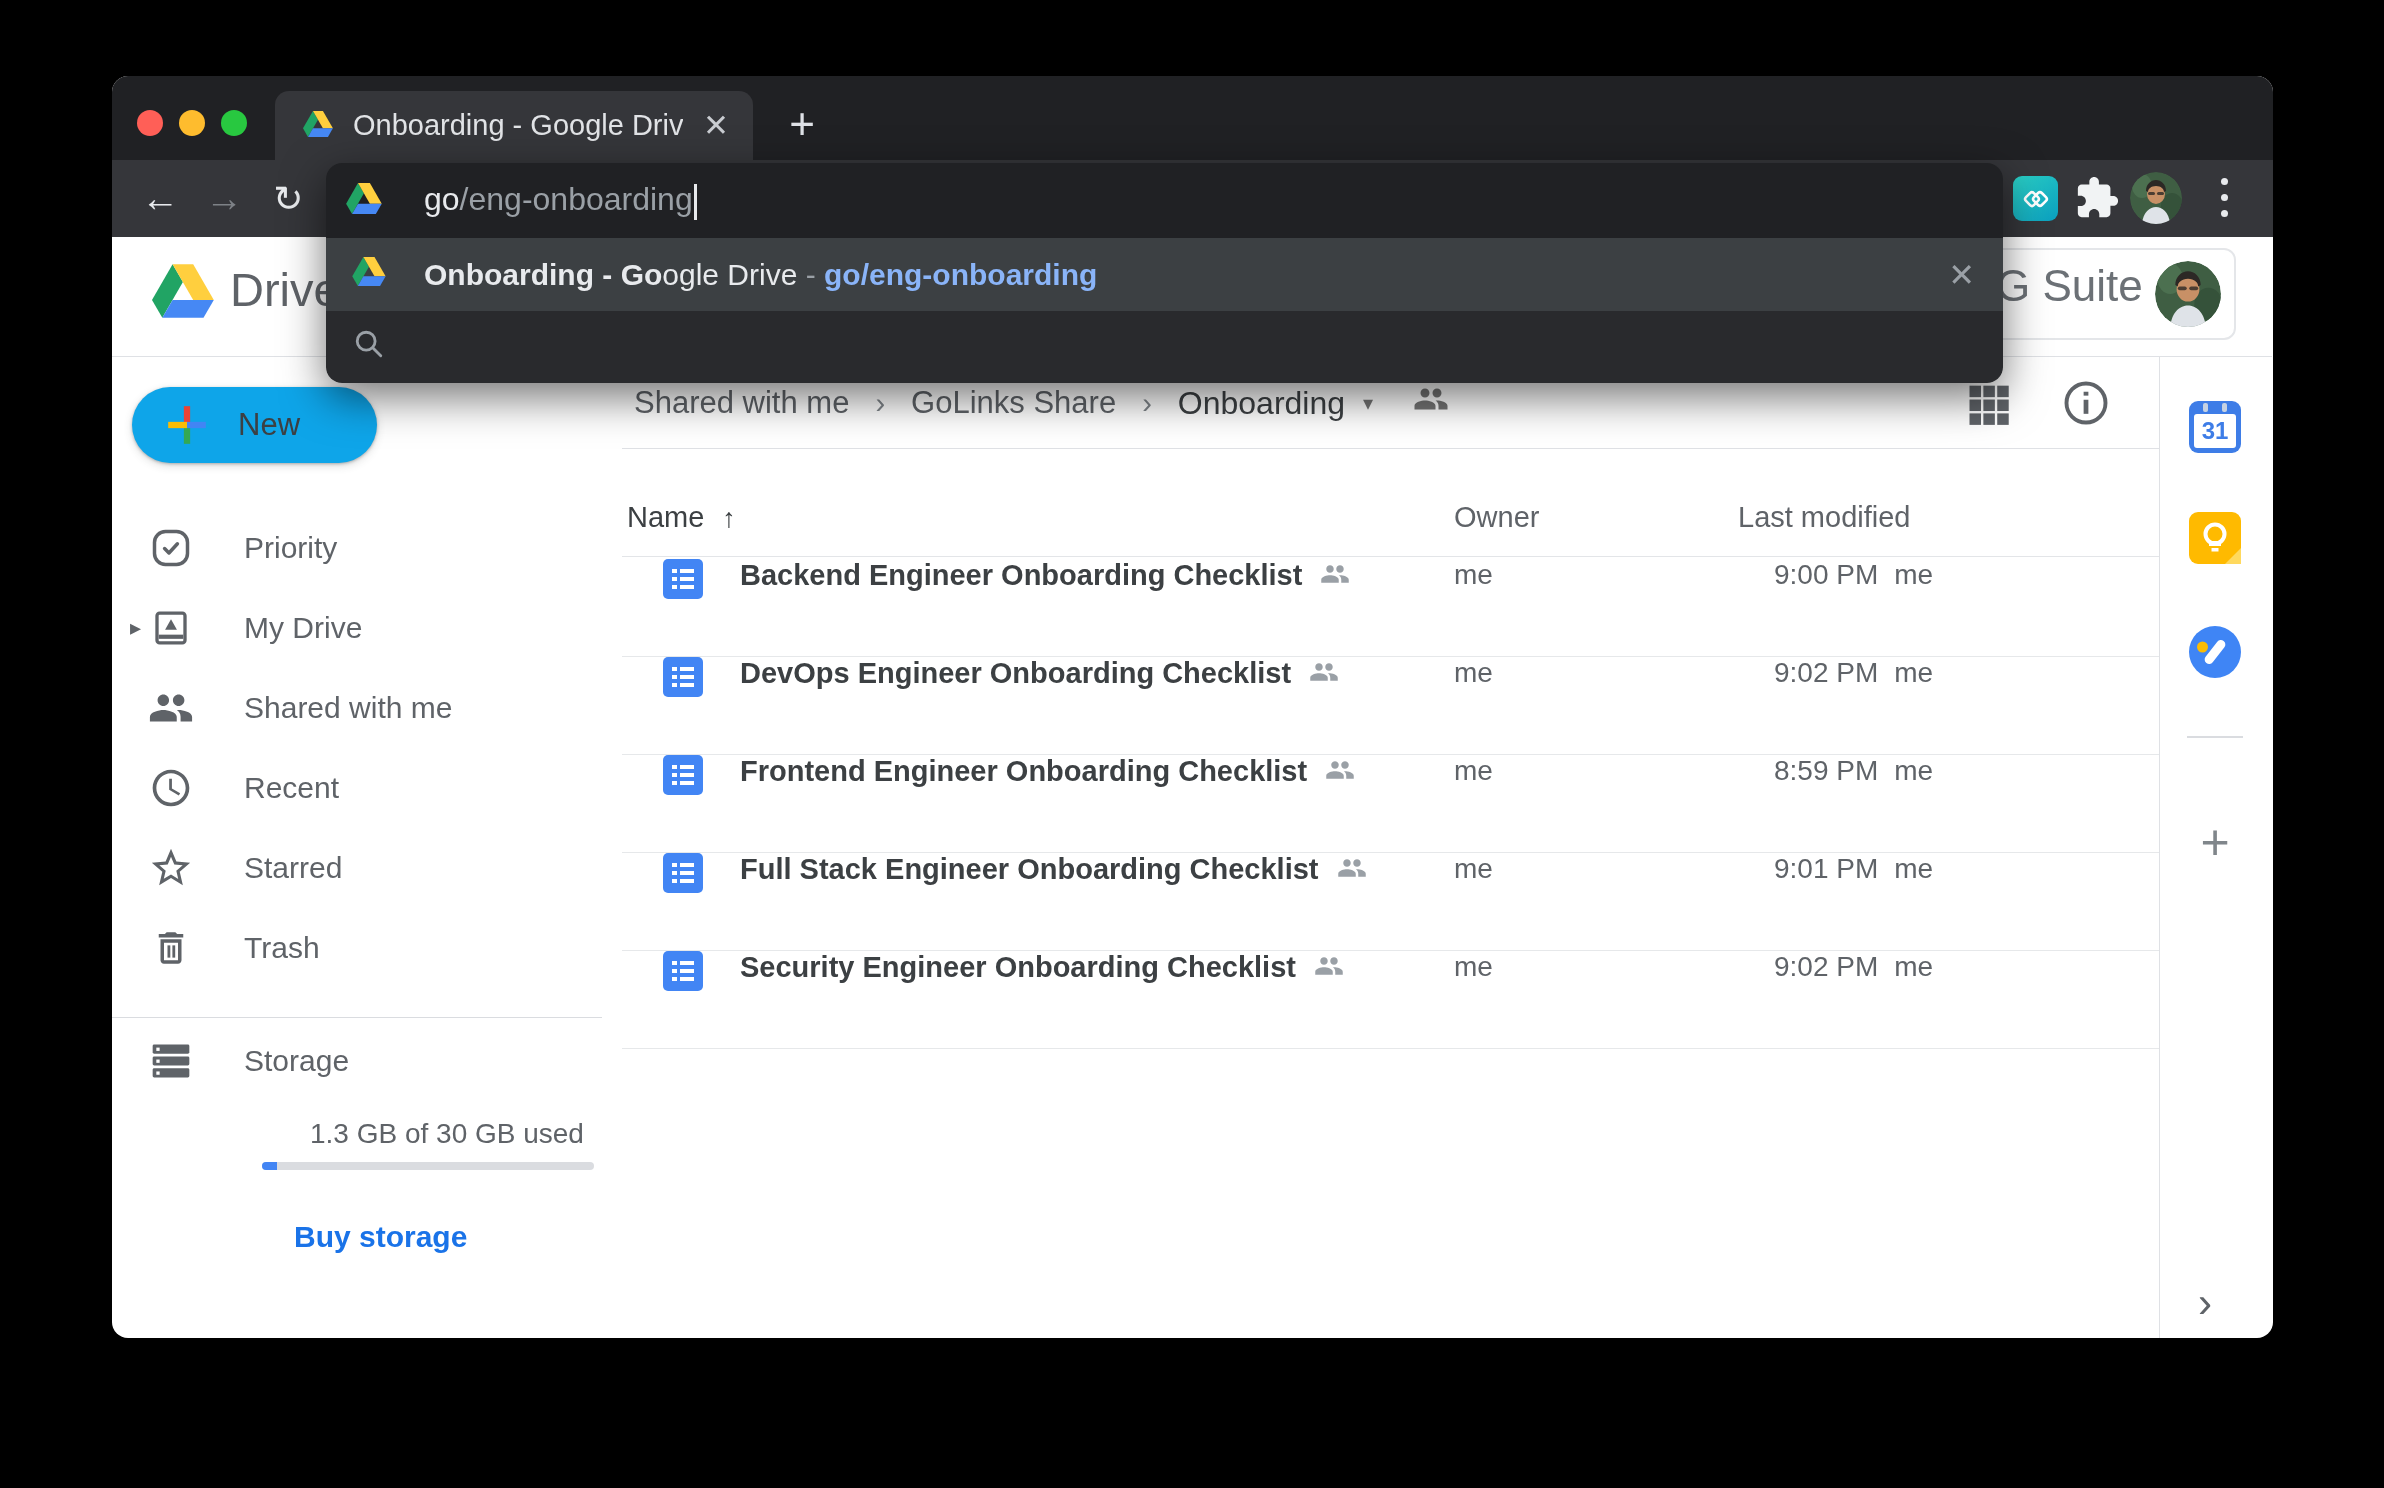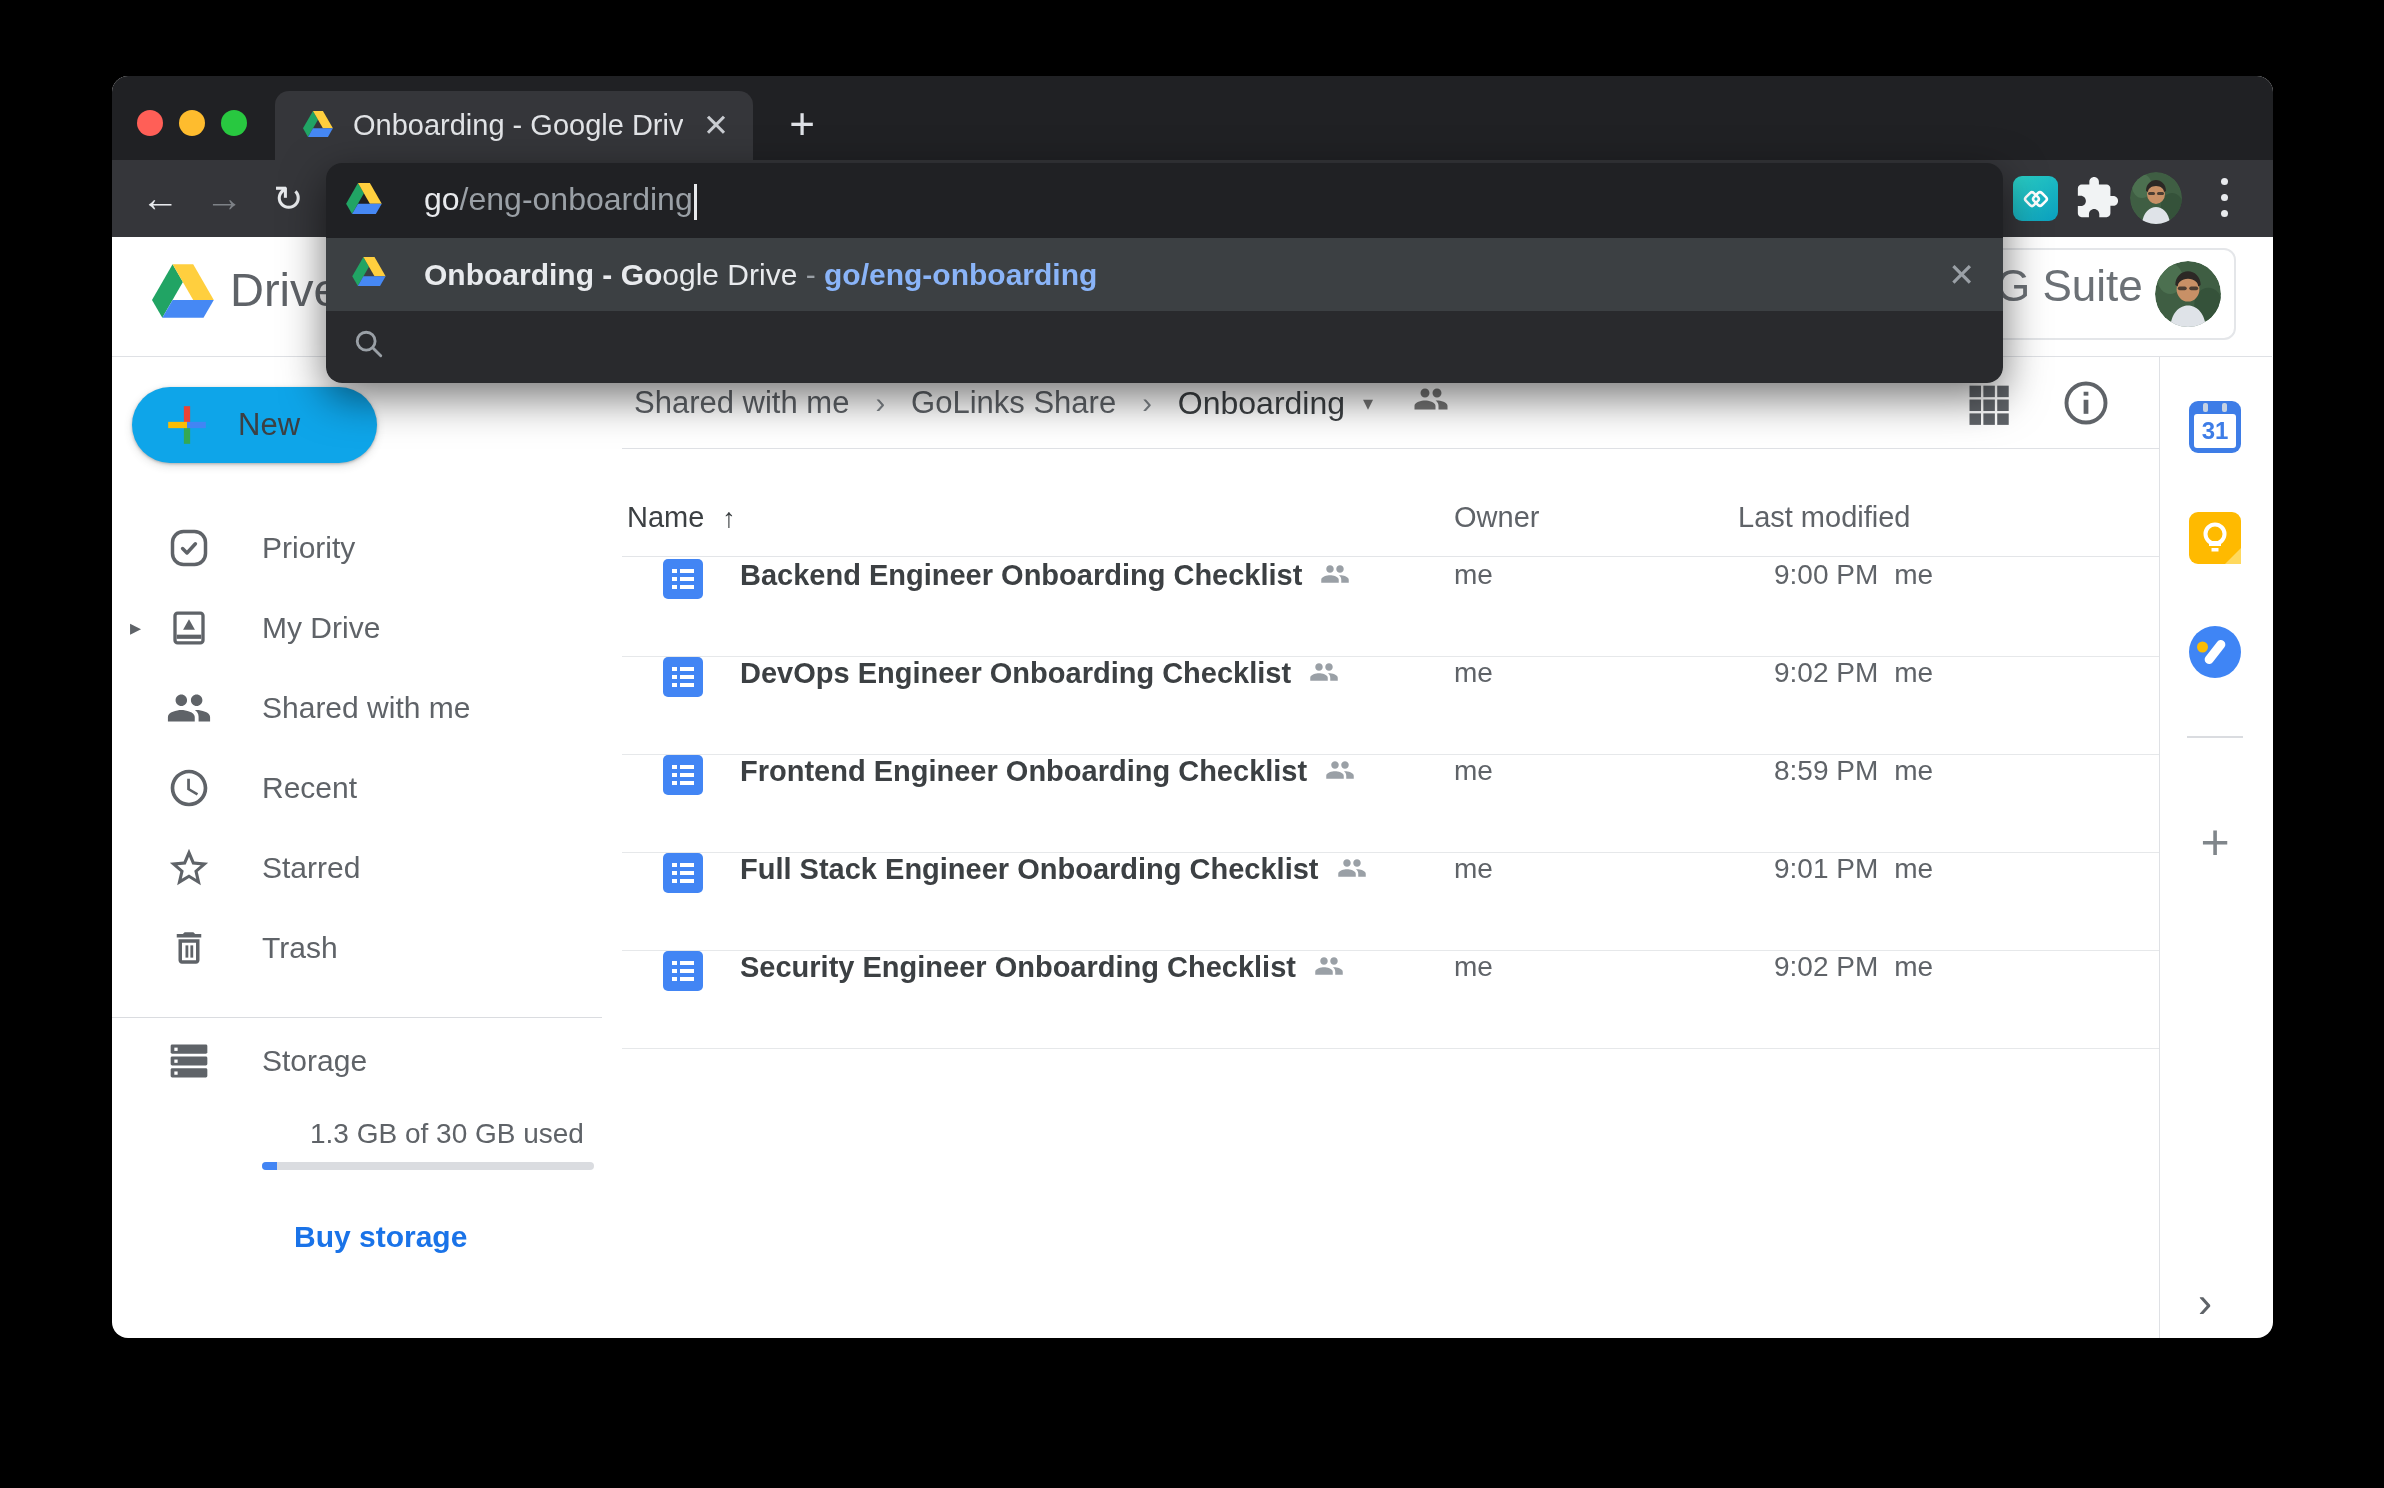--- a/index.html
+++ b/index.html
@@ -58,21 +58,21 @@
   .crumb-cur { color:#3c4043; font-size:32px; }
   .crumb-caret { color:#757575; font-size:20px; margin-left:-8px; }
   .crumb-people { margin-left:14px; color:#757575; }
   .grid-ic { position:absolute; left:1851px; top:301px; color:#5f6368; }
   .info-ic { position:absolute; left:1948px; top:301px; color:#5f6368; }
   .bc-line { position:absolute; left:510px; top:372px; width:1537px; height:1px; background:#dfe1e5; }
 
   
   .newbtn { position:absolute; left:20px; top:311px; width:245px; height:76px; background:#0ea5e9; border-radius:40px; box-shadow:0 1px 3px rgba(60,64,67,.35), 0 3px 8px rgba(60,64,67,.18); display:flex; align-items:center; padding-left:32px; gap:28px; }
   .newbtn-label { font-size:31px; color:#3c4043; }
-  .sitem { position:absolute; left:0; width:490px; height:80px; display:flex; align-items:center; padding-left:53px; gap:49px; color:#5f6368; }
+  .sitem { position:absolute; left:0; width:490px; height:80px; display:flex; align-items:center; padding-left:35px; gap:49px; color:#5f6368; }
   .sitem-label { font-size:30px; color:#5f6368; }
   .sitem .ic { width:48px; display:flex; justify-content:center; }
   .expand { position:absolute; left:18px; font-size:22px; color:#5f6368; }
   .side-line { position:absolute; left:0; top:941px; width:490px; height:1px; background:#dadce0; }
   .storage-usage { position:absolute; left:150px; top:1042px; font-size:28px; color:#5f6368;margin-left:48px; }
   .progress { position:absolute; left:150px; top:1086px; width:332px; height:8px; border-radius:4px; background:#dadce0; overflow:hidden; }
   .progress-fill { height:100%; width:4.5%; background:#4285f4; }
   .buy { position:absolute; left:150px; top:1144px; font-size:30px; font-weight:bold; color:#1a73e8;margin-left:32px; }
 
   

